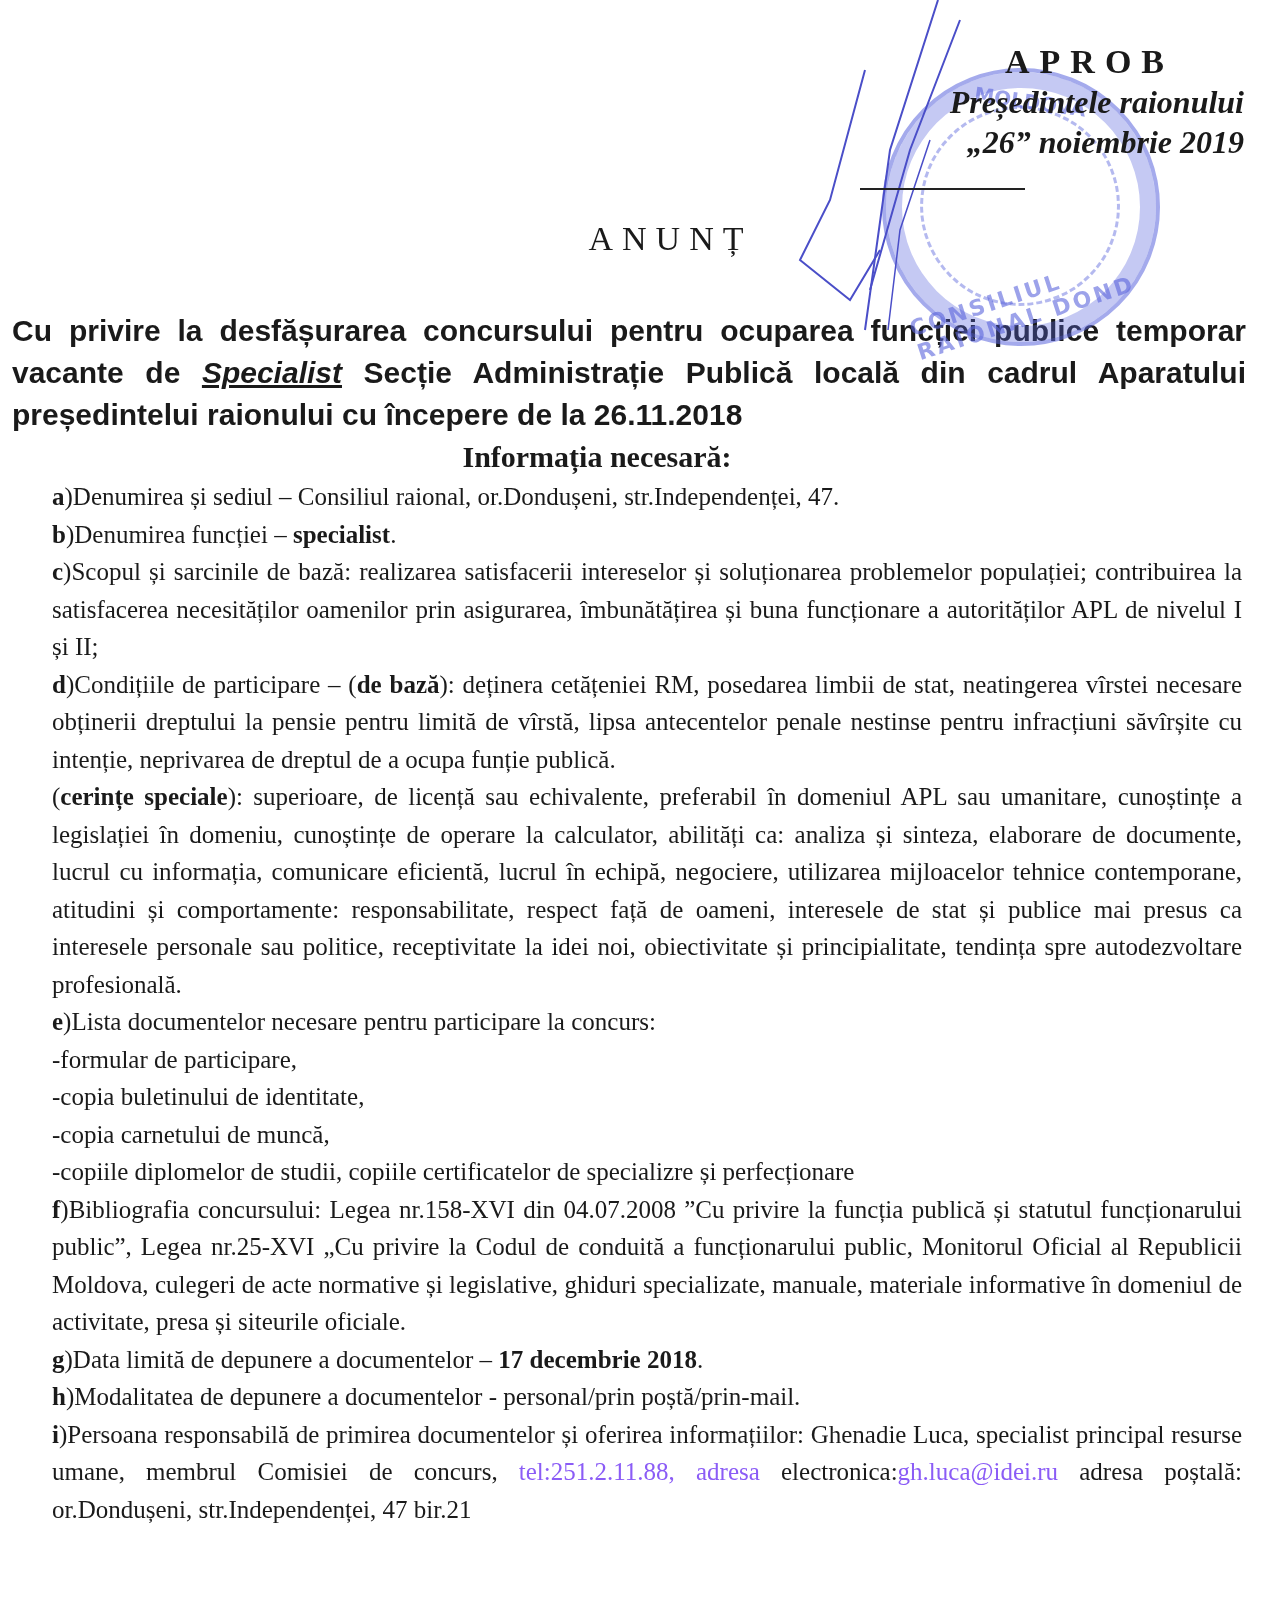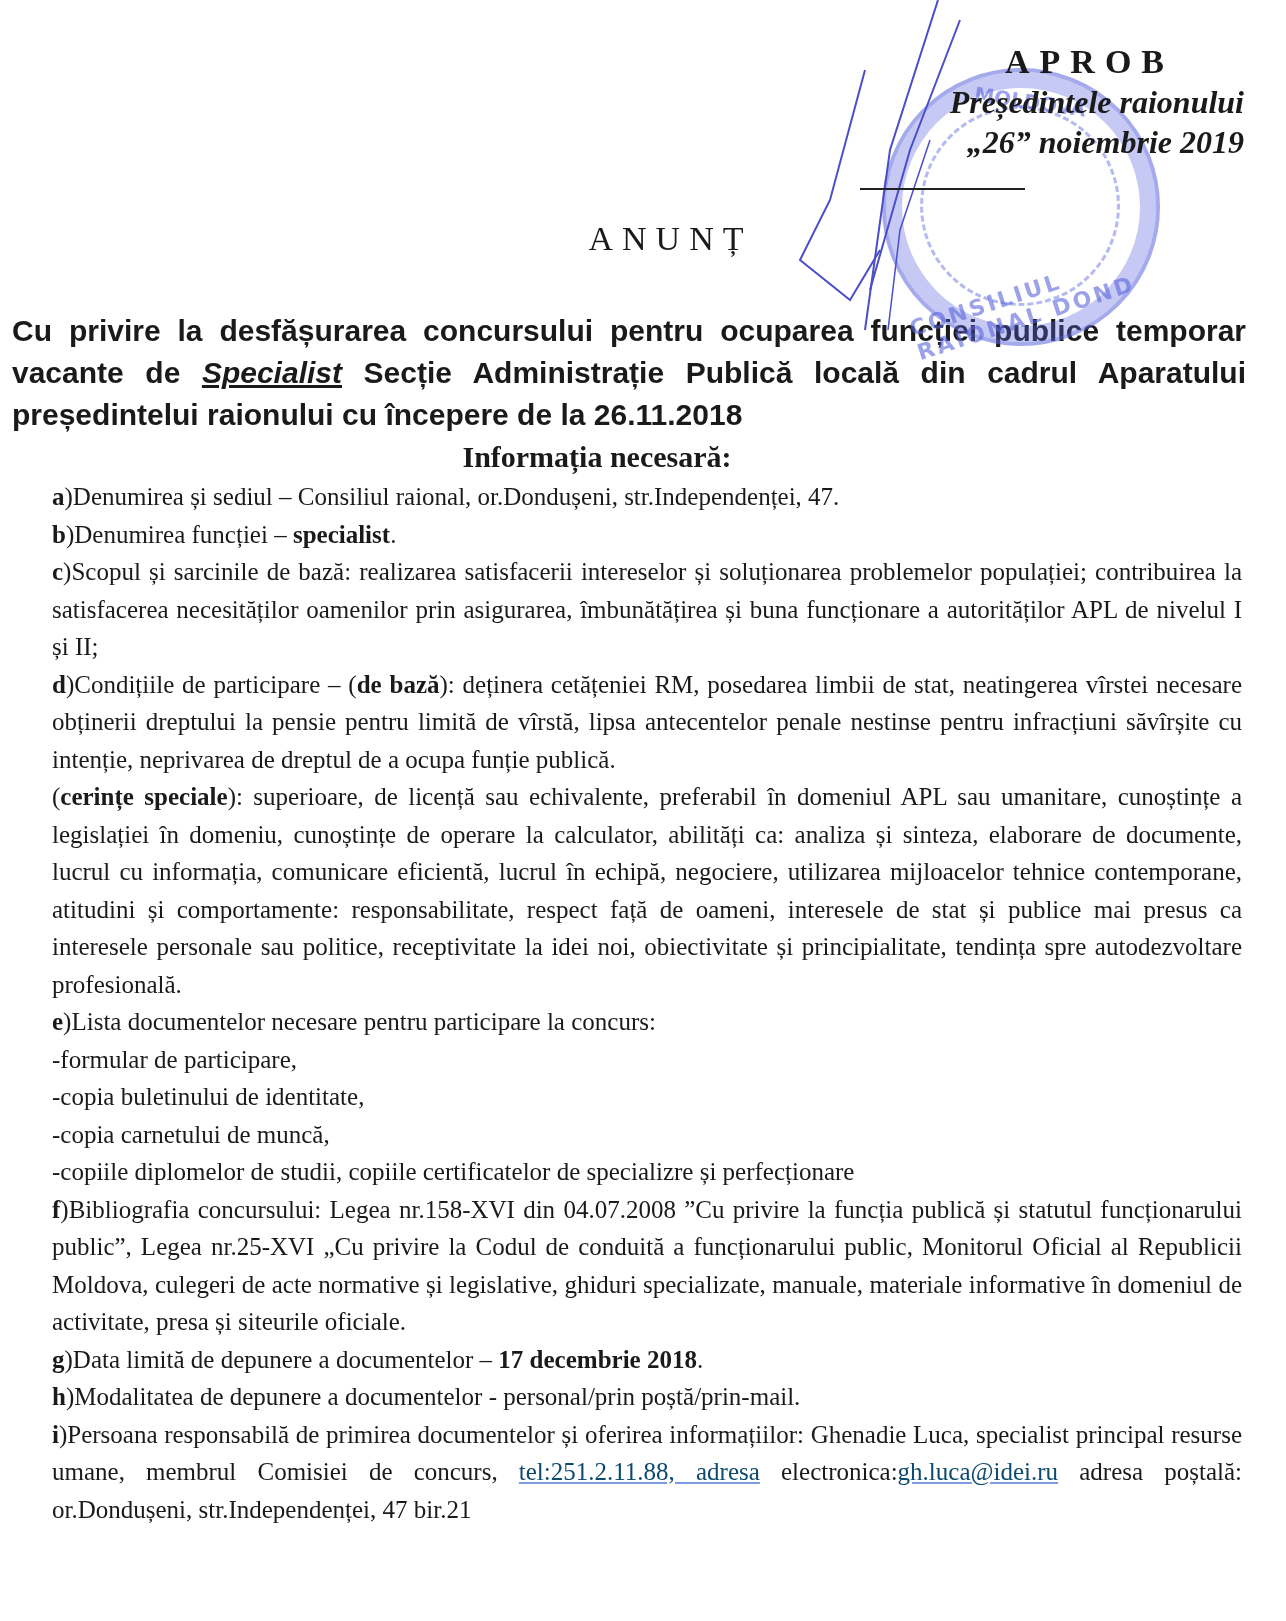--- a/index.html
+++ b/index.html
@@ -58,21 +58,21 @@
   .subheading {
     position: absolute; left: 0; width: 1286px; top: 440px; text-align: center;
     font-weight: bold; font-size: 30px; padding-right: 92px; box-sizing: border-box;
   }
   .body {
     position: absolute; left: 12px; right: 44px; top: 478px;
     font-size: 25px; line-height: 37.5px; margin-left: 40px;
   }
   .body p { margin: 0; text-align: justify; }
   .body .b { font-weight: bold; }
-  .link { text-decoration: underline; color: #0c4a6e; text-decoration-color: #7a9be0; }
+  .link { color: #8b5cf6; text-decoration-color: #7a9be0; }
 </style>
 </head>
 <body>
 
 <div class="stamp">
   <div class="inner"></div>
   <span class="label-top">MOLDOVA</span>
   <span class="label-bottom">CONSILIUL RAIONAL DOND</span>
 </div>
 

